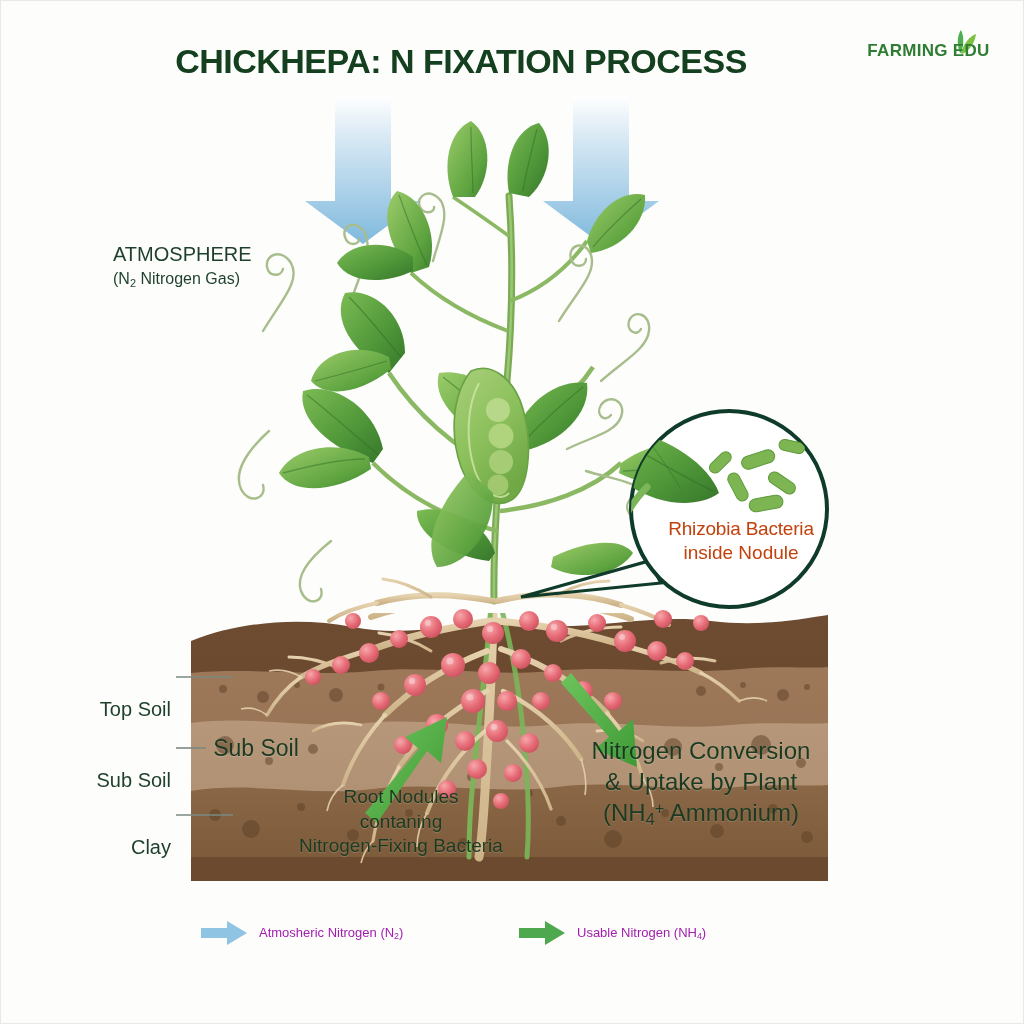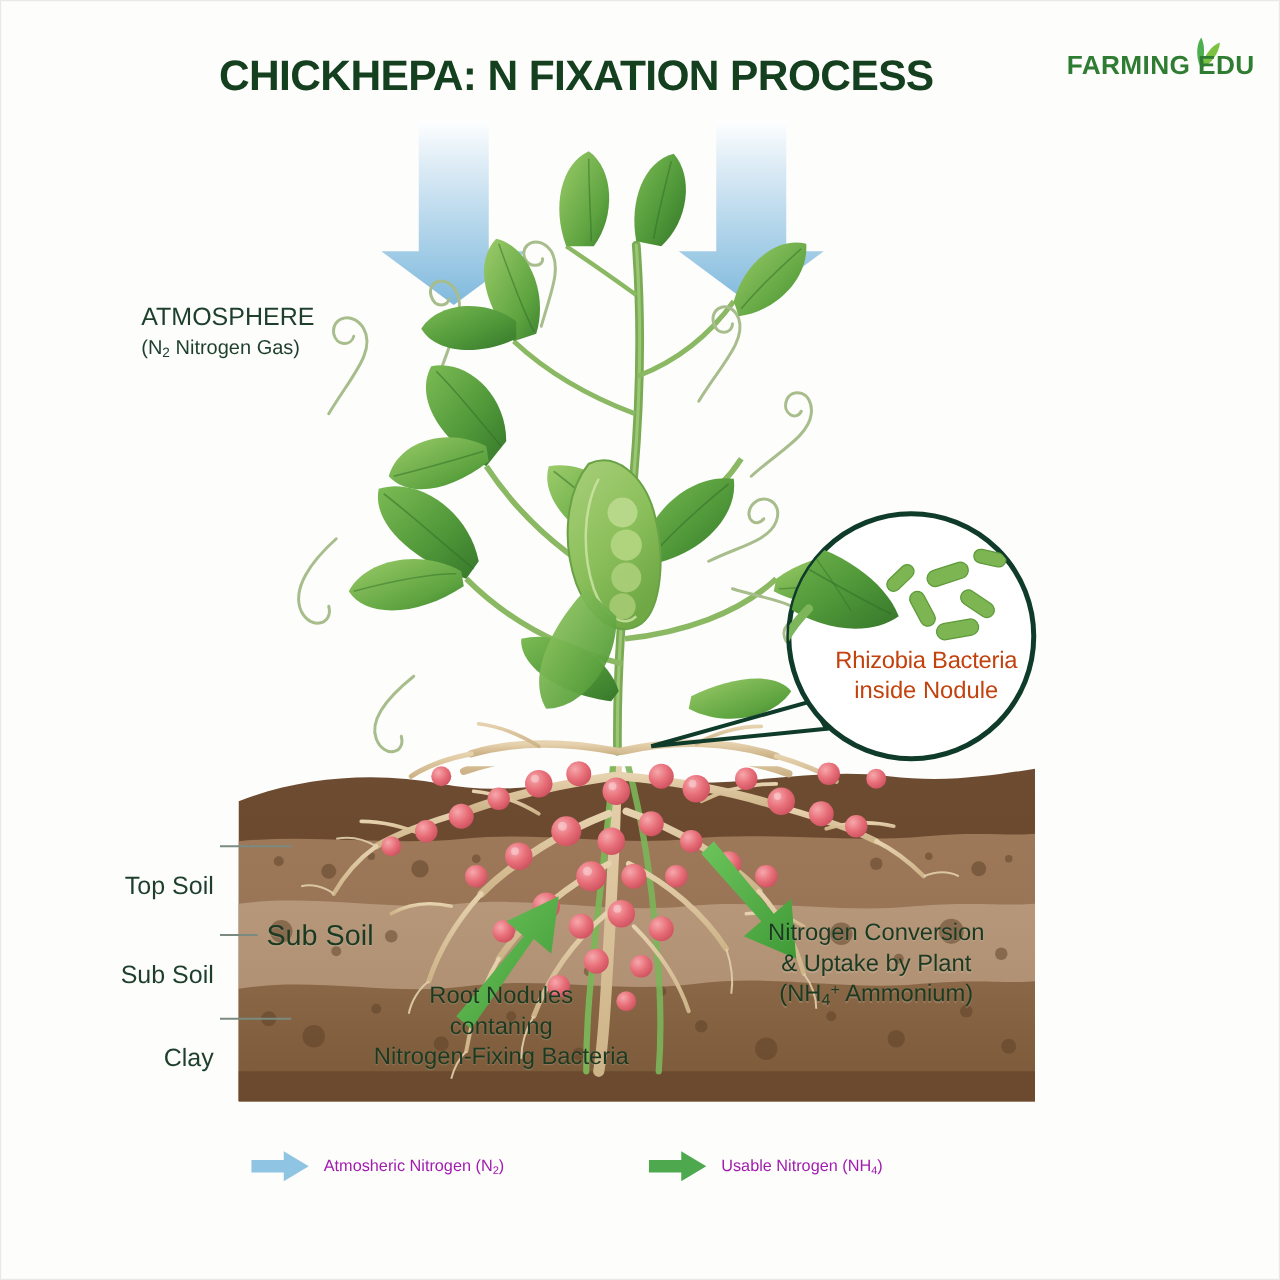--- a/index.html
+++ b/index.html
@@ -40,21 +40,21 @@
     left: 845px;
     top: 30px;
     width: 165px;
     height: 42px;
   }
   #logo-text {
     position: absolute;
     left: 0; top: 10px;
     width: 165px;
     text-align: center;
-    font-size: 21px;
+    font-size: 17px;
     font-weight: bold;
     color: #2e7d32;
     letter-spacing: 0.3px;
   }
   #logo-leaf {
     position: absolute;
     left: 98px;
     top: -2px;
   }
 
@@ -498,21 +498,21 @@
   <div class="abs soil-label" style="left:40px; top:803px;">Clay</div>
 
   <div class="abs soil-text" style="left:200px; top:733px; width:110px; font-size:23px;">Sub Soil</div>
 
   <div class="abs soil-text" style="left:255px; top:784px; width:290px; font-size:19px;">
     <div>Root Nodules</div>
     <div>contaning</div>
     <div>Nitrogen-Fixing Bacteria</div>
   </div>
 
-  <div class="abs soil-text" style="left:585px; top:734px; width:230px; font-size:19px;">
+  <div class="abs soil-text" style="left:585px; top:734px; width:230px; font-size:24px;">
     <div>Nitrogen Conversion</div>
     <div>&amp; Uptake by Plant</div>
     <div><span>(NH</span><sub>4</sub><sup>+</sup><span> Ammonium)</span></div>
   </div>
 
   <div id="mag-text" class="abs">
     <div class="l1">Rhizobia Bacteria</div>
     <div>inside Nodule</div>
   </div>
 

